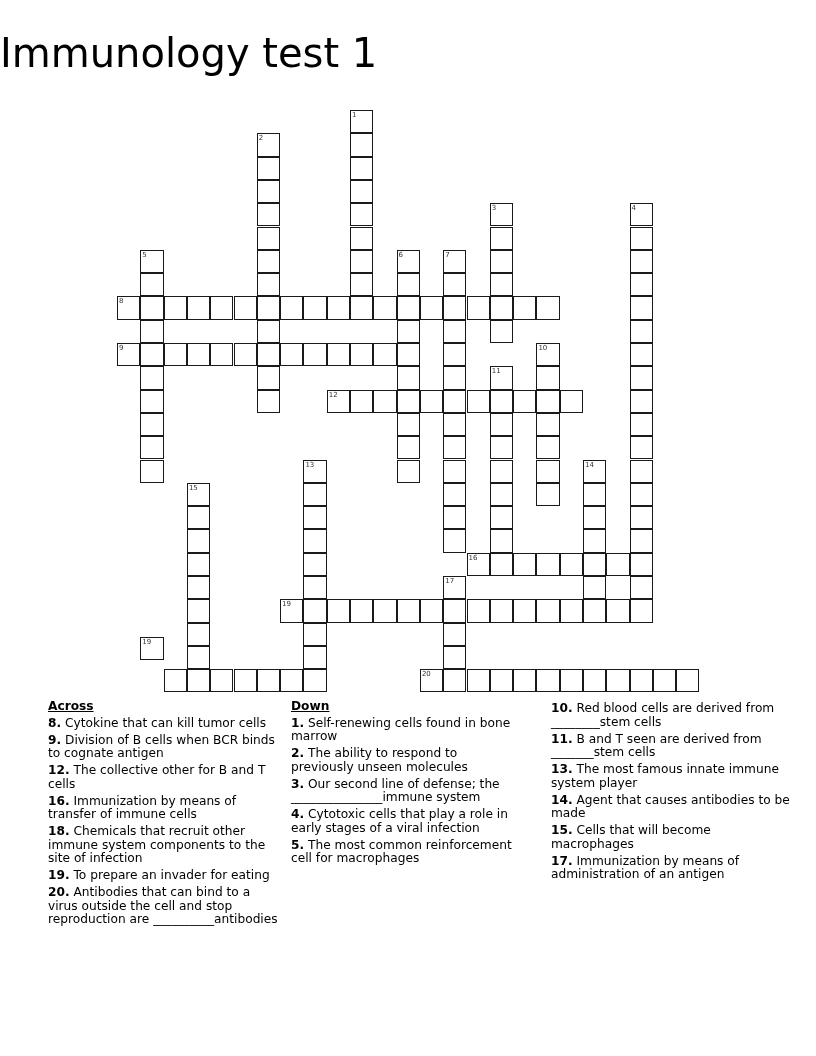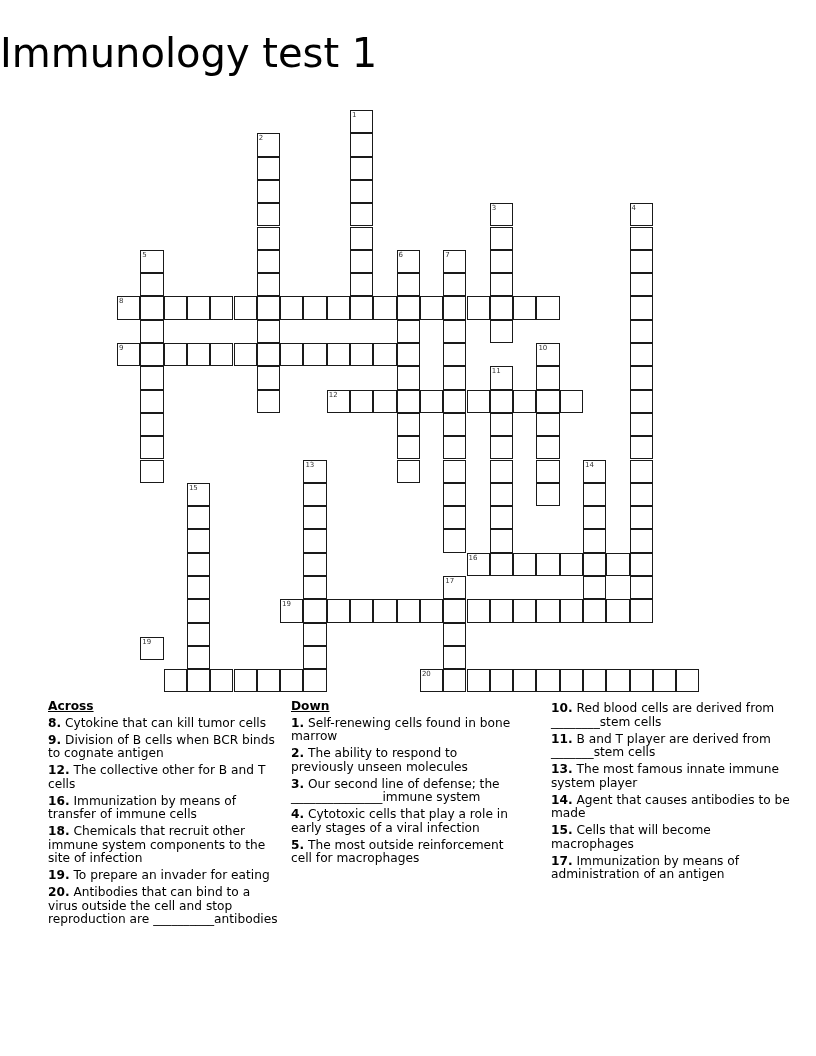--- a/index.html
+++ b/index.html
@@ -266,26 +266,26 @@
     </div>
 </div>
 
 <div class="col" id="down">
   <h3>Down</h3>
   <div id="down-list">
       <div class="clue"><b>1.</b><span> Self-renewing cells found in bone marrow</span></div>
       <div class="clue"><b>2.</b><span> The ability to respond to previously unseen molecules</span></div>
       <div class="clue"><b>3.</b><span> Our second line of defense; the _______________immune system</span></div>
       <div class="clue"><b>4.</b><span> Cytotoxic cells that play a role in early stages of a viral infection</span></div>
-      <div class="clue"><b>5.</b><span> The most outside reinforcement cell for macrophages</span></div>
+      <div class="clue"><b>5.</b><span> The most common reinforcement cell for macrophages</span></div>
     </div>
 </div>
 
 <div class="col" id="down2">
   <div id="down-list-2">
       <div class="clue"><b>10.</b><span> Red blood cells are derived from ________stem cells</span></div>
-      <div class="clue"><b>11.</b><span> B and T player are derived from _______stem cells</span></div>
+      <div class="clue"><b>11.</b><span> B and T seen are derived from _______stem cells</span></div>
       <div class="clue"><b>13.</b><span> The most famous innate immune system player</span></div>
       <div class="clue"><b>14.</b><span> Agent that causes antibodies to be made</span></div>
       <div class="clue"><b>15.</b><span> Cells that will become macrophages</span></div>
       <div class="clue"><b>17.</b><span> Immunization by means of administration of an antigen</span></div>
     </div>
 </div>
 
 </body></html>

